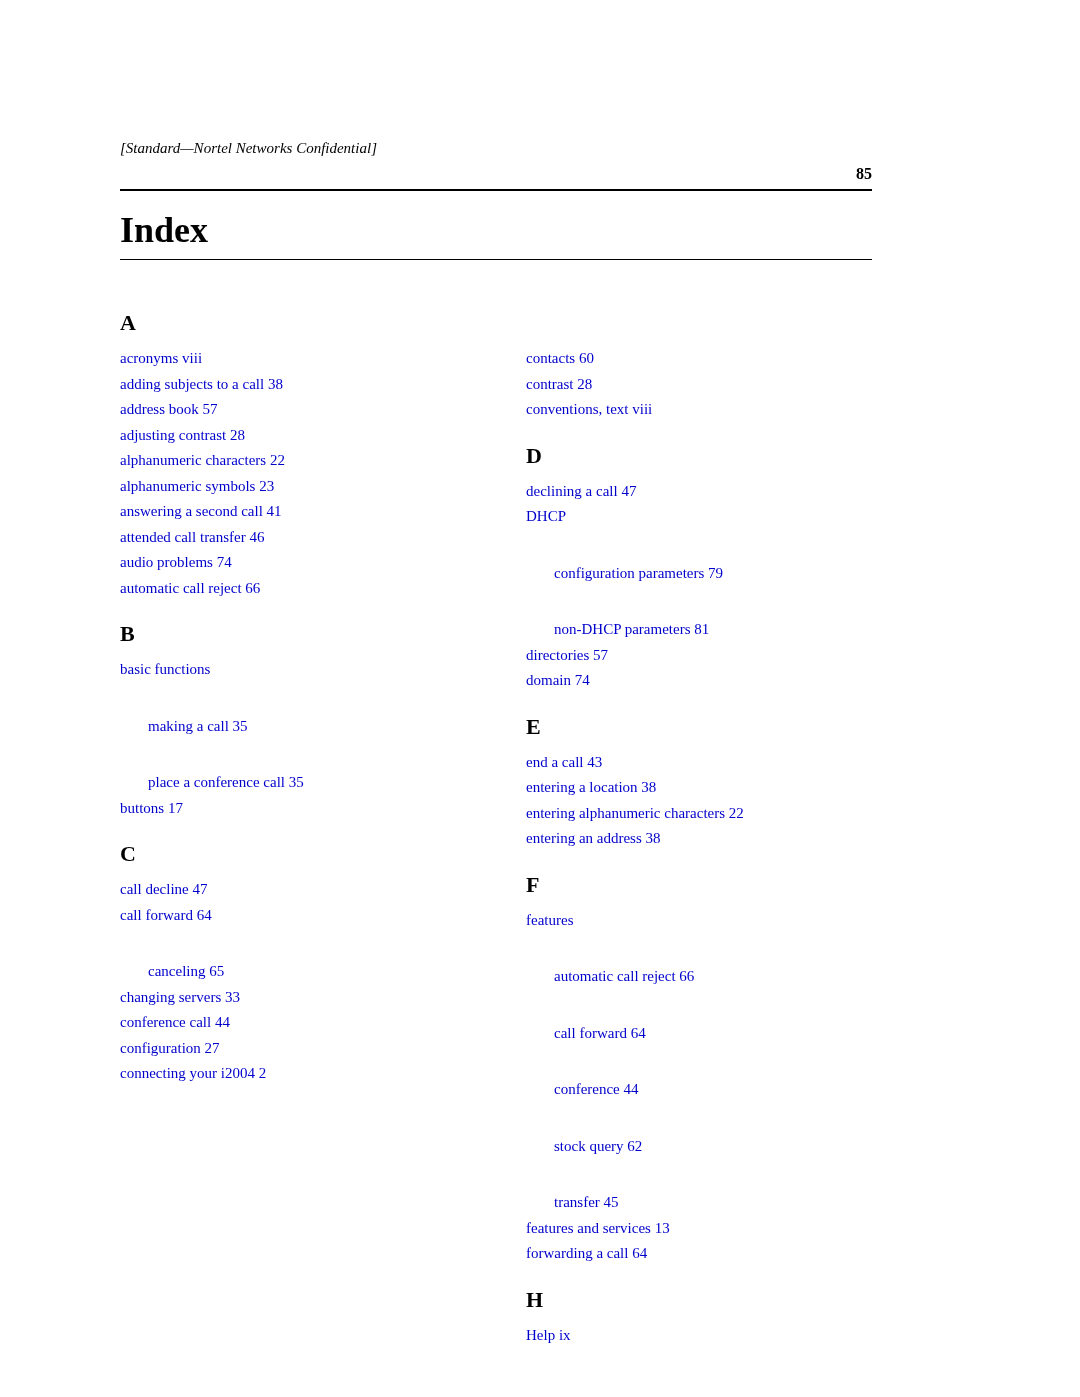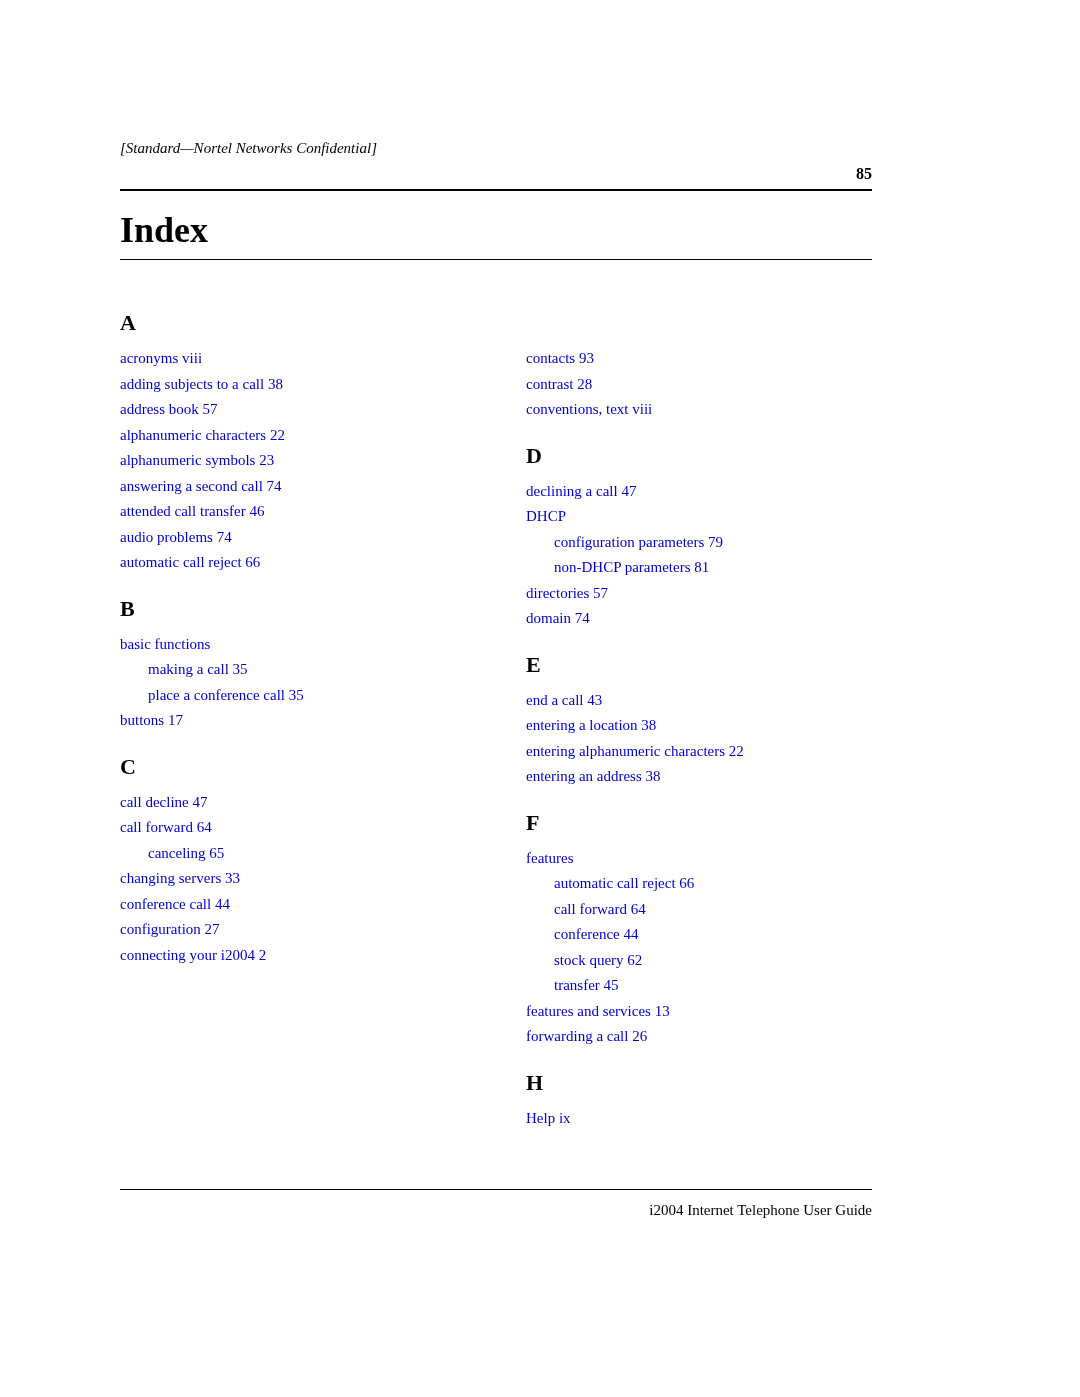--- a/index.html
+++ b/index.html
@@ -94,20 +94,21 @@
       text-decoration: none;
     }
 
     .index-sublink {
       color: #0000cc;
       font-size: 15px;
       line-height: 1.7;
       display: block;
       text-decoration: none;
       padding-left: 28px;
+      margin-top: 31px;
     }
 
     .section-block {
       margin-bottom: 18px;
     }
 
     .bottom-rule {
       border: none;
       border-top: 1.5px solid #000;
       margin: 40px 120px 12px 120px;
@@ -137,23 +138,24 @@
 
   <div class="columns-container">
 
     <div class="left-col">
 
       <div class="section-block">
         <div class="section-letter">A</div>
         <a class="index-link">acronyms viii</a>
         <a class="index-link">adding subjects to a call 38</a>
         <a class="index-link">address book 57</a>
+        <a class="index-link">adjusting contrast 28</a>
         <a class="index-link">alphanumeric characters 22</a>
         <a class="index-link">alphanumeric symbols 23</a>
-        <a class="index-link">answering a second call 74</a>
+        <a class="index-link">answering a second call 41</a>
         <a class="index-link">attended call transfer 46</a>
         <a class="index-link">audio problems 74</a>
         <a class="index-link">automatic call reject 66</a>
       </div>
 
       <div class="section-block">
         <div class="section-letter">B</div>
         <a class="index-link">basic functions</a>
         <a class="index-sublink">making a call 35</a>
         <a class="index-sublink">place a conference call 35</a>
@@ -170,21 +172,21 @@
         <a class="index-link">configuration 27</a>
         <a class="index-link">connecting your i2004 2</a>
       </div>
 
     </div>
 
     <div class="right-col">
 
       <div class="section-block">
         <div class="section-letter" style="visibility:hidden;">A</div>
-        <a class="index-link">contacts 93</a>
+        <a class="index-link">contacts 60</a>
         <a class="index-link">contrast 28</a>
         <a class="index-link">conventions, text viii</a>
       </div>
 
       <div class="section-block">
         <div class="section-letter">D</div>
         <a class="index-link">declining a call 47</a>
         <a class="index-link">DHCP</a>
         <a class="index-sublink">configuration parameters 79</a>
         <a class="index-sublink">non-DHCP parameters 81</a>
@@ -202,21 +204,21 @@
 
       <div class="section-block">
         <div class="section-letter">F</div>
         <a class="index-link">features</a>
         <a class="index-sublink">automatic call reject 66</a>
         <a class="index-sublink">call forward 64</a>
         <a class="index-sublink">conference 44</a>
         <a class="index-sublink">stock query 62</a>
         <a class="index-sublink">transfer 45</a>
         <a class="index-link">features and services 13</a>
-        <a class="index-link">forwarding a call 26</a>
+        <a class="index-link">forwarding a call 64</a>
       </div>
 
       <div class="section-block">
         <div class="section-letter">H</div>
         <a class="index-link">Help ix</a>
       </div>
 
     </div>
   </div>
 

